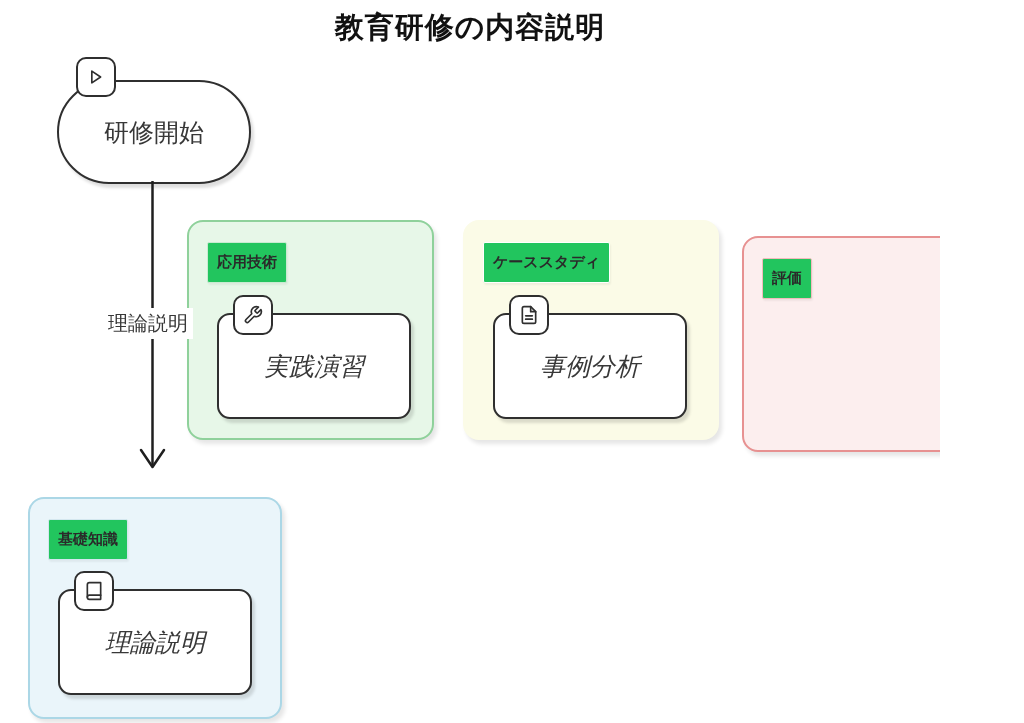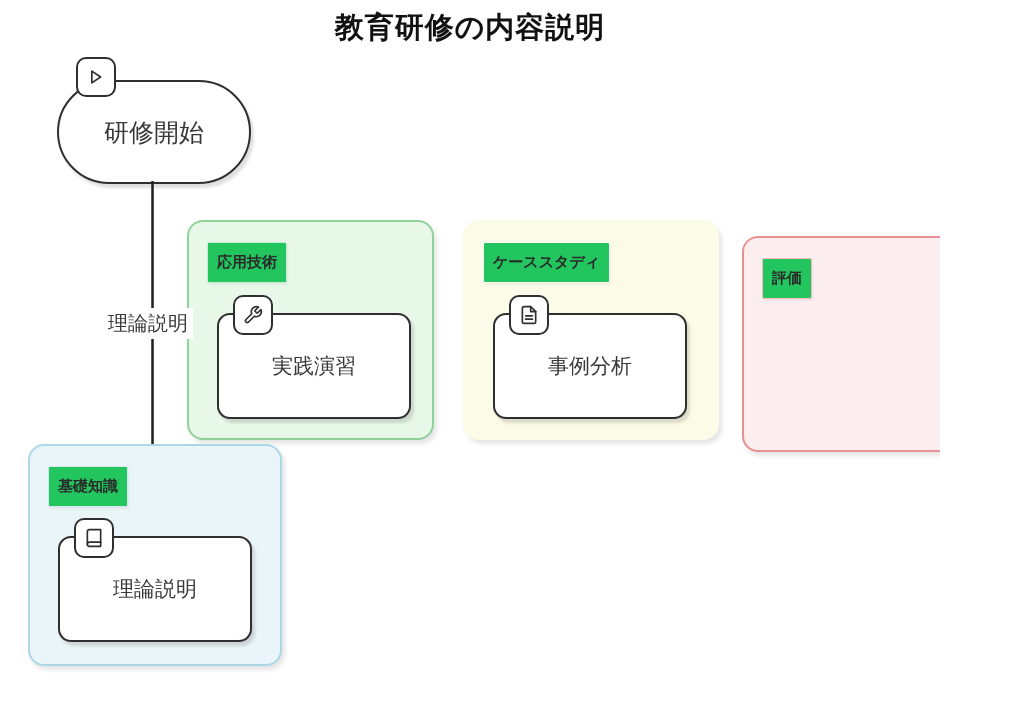--- a/index.html
+++ b/index.html
@@ -60,21 +60,21 @@
   .group {
     position: absolute;
     background: var(--g-bg, #eee);
     border: 2px solid var(--g-border, #ddd);
     border-radius: 16px;
     box-shadow: 3px 4px 4px rgba(0,0,0,0.10);
   }
   .g0 { left: 187px; top: 220px; width: 243px; height: 216px; }
   .g1 { left: 463px; top: 220px; width: 252px; height: 216px; }
   .g2 { left: 742px; top: 220px; width: 250px; height: 212px; margin-top: 16px; }
-  .g3 { left: 28px;  top: 444px; width: 250px; height: 218px; }
+  .g3 { left: 28px;  top: 497px; width: 250px; height: 218px; }
   .group-label {
     position: absolute;
     left: 18px; top: 20px;
     background: #22c55e;
     border: 1.5px solid var(--g-badge-border, #fff);
     border-radius: 2px;
     padding: 10px 9px;
     font-size: 15px;
     font-weight: 700;
     color: #2a2a2a;
@@ -82,22 +82,23 @@
   }
   .node {
     position: absolute;
     left: 28px; top: 91px;
     width: 190px; height: 102px;
     background: #fff;
     border: 2.5px solid var(--stroke, #2f2f2f);
     border-radius: 13px;
     box-shadow: 3px 4px 3px rgba(0,0,0,0.13);
     display: flex; align-items: center; justify-content: center;
-    font-size: 21px;
+    font-size: 25px;
     color: var(--text-color, #383838);
+    font-style: italic;
   }
   .g3 .node { top: 90px; }
   .node .corner-badge {
     left: 14px; top: -20px;
   }
   svg.icon { stroke: var(--stroke, #2f2f2f); fill: none; stroke-width: 2; stroke-linecap: round; stroke-linejoin: round; }
 </style>
 </head>
 <body>
 

